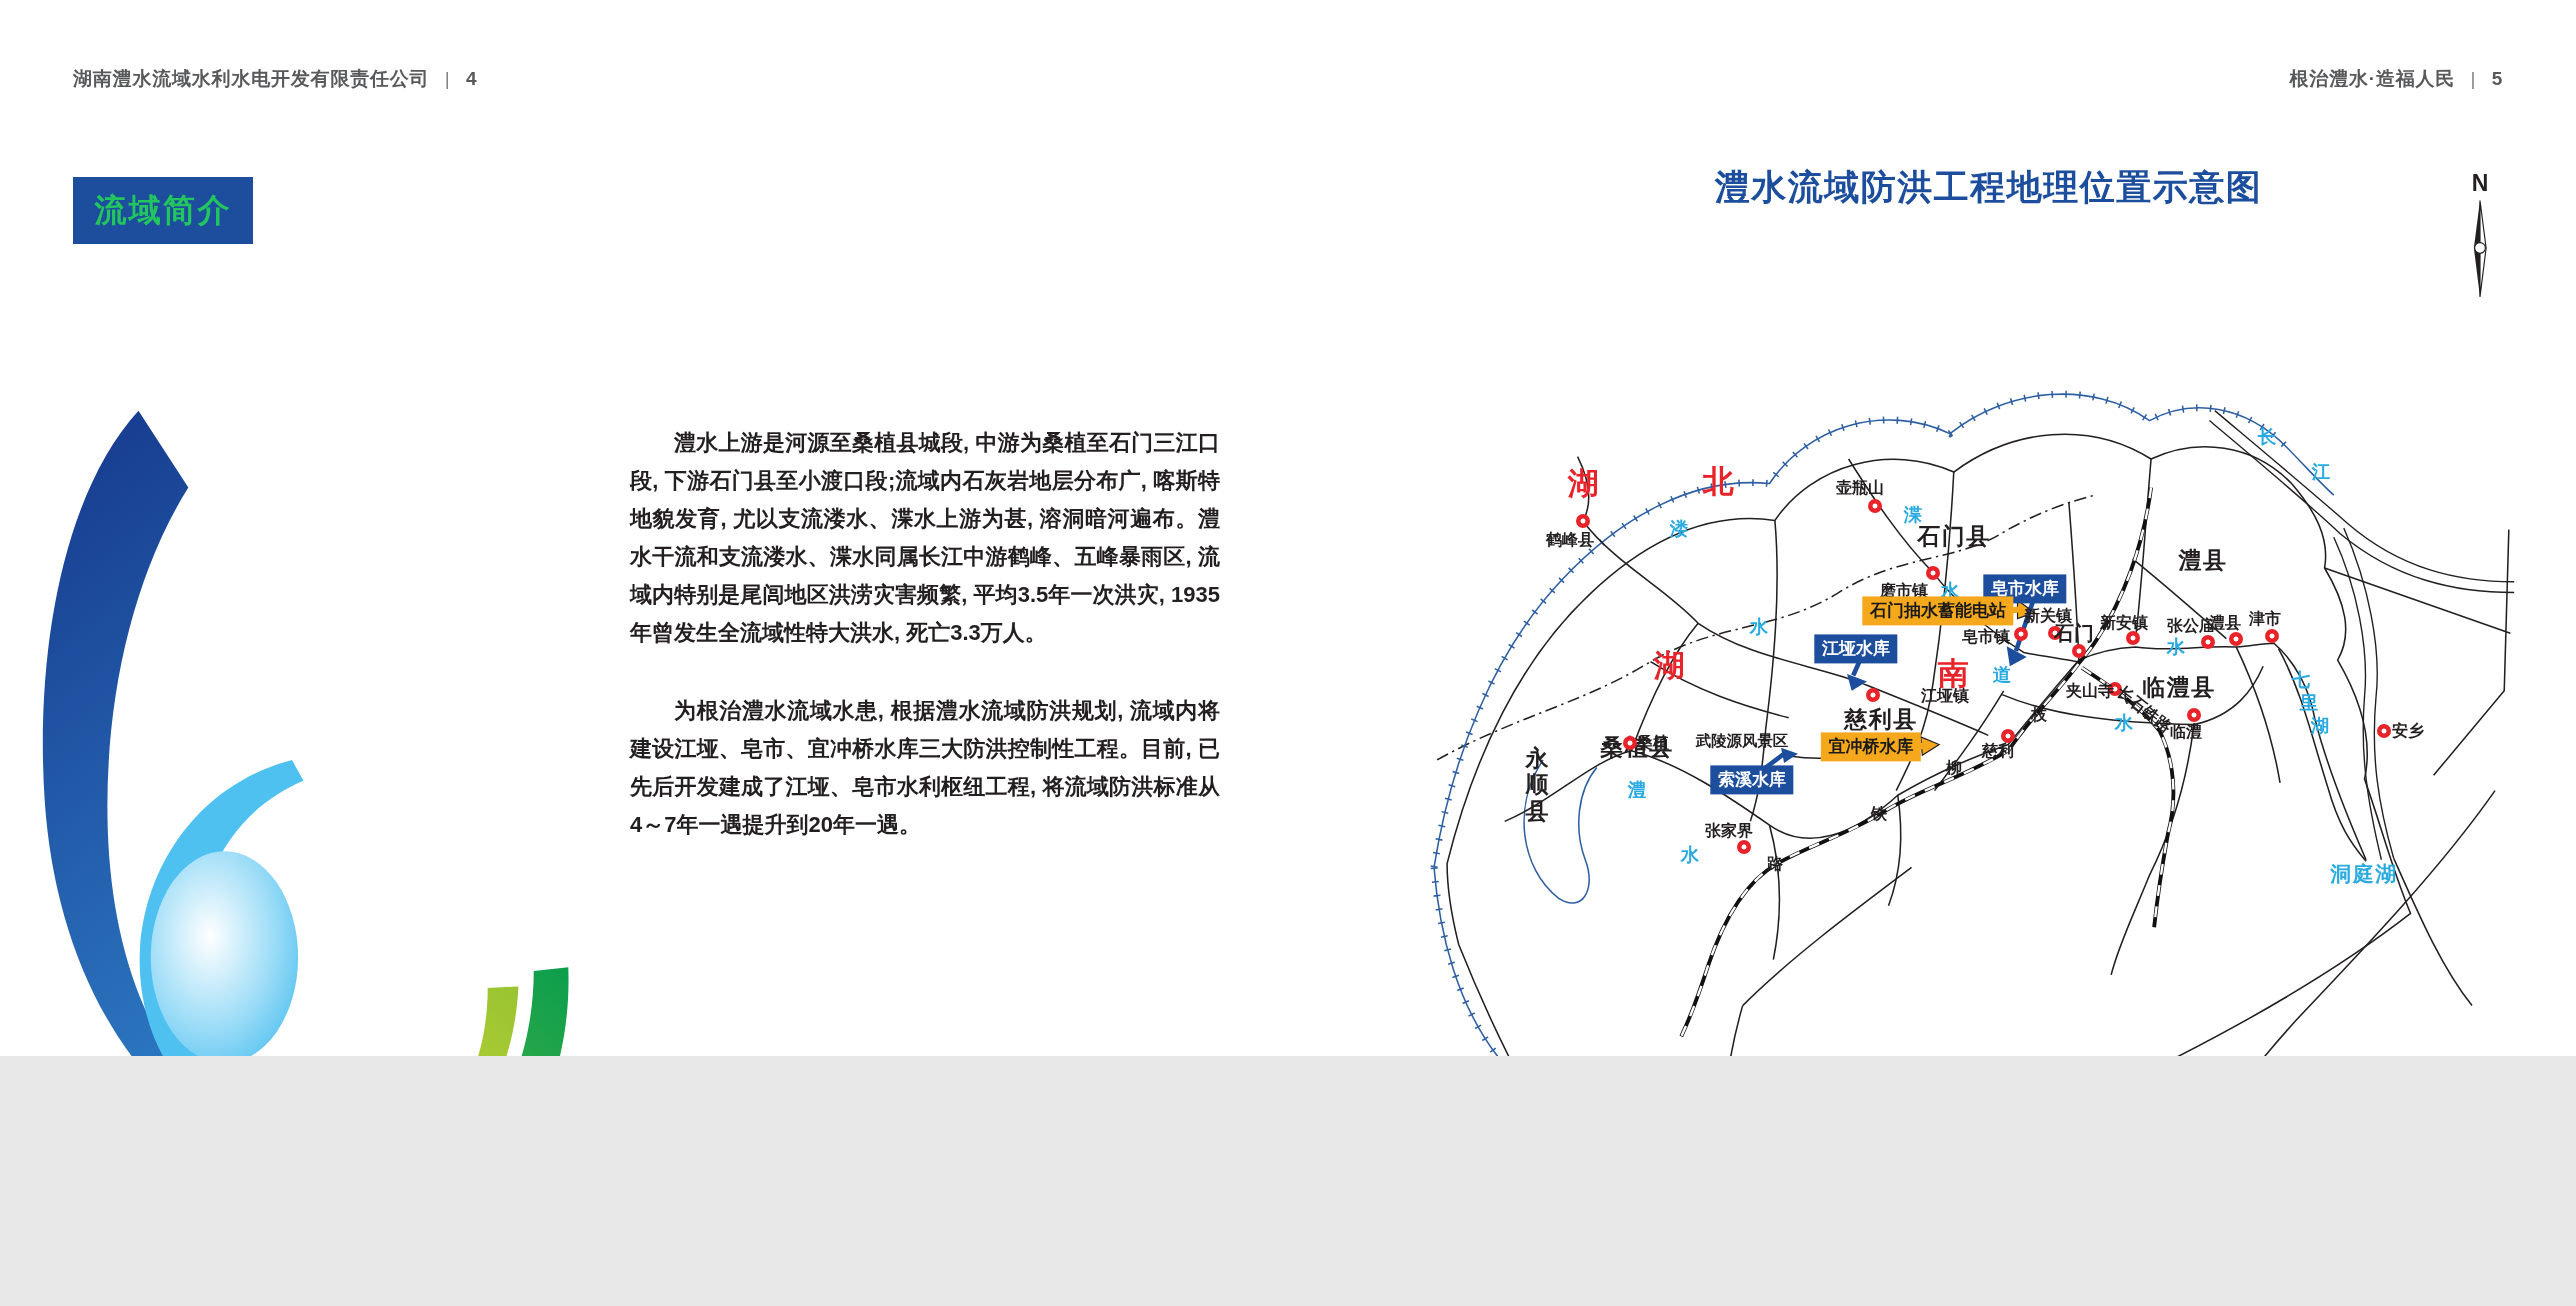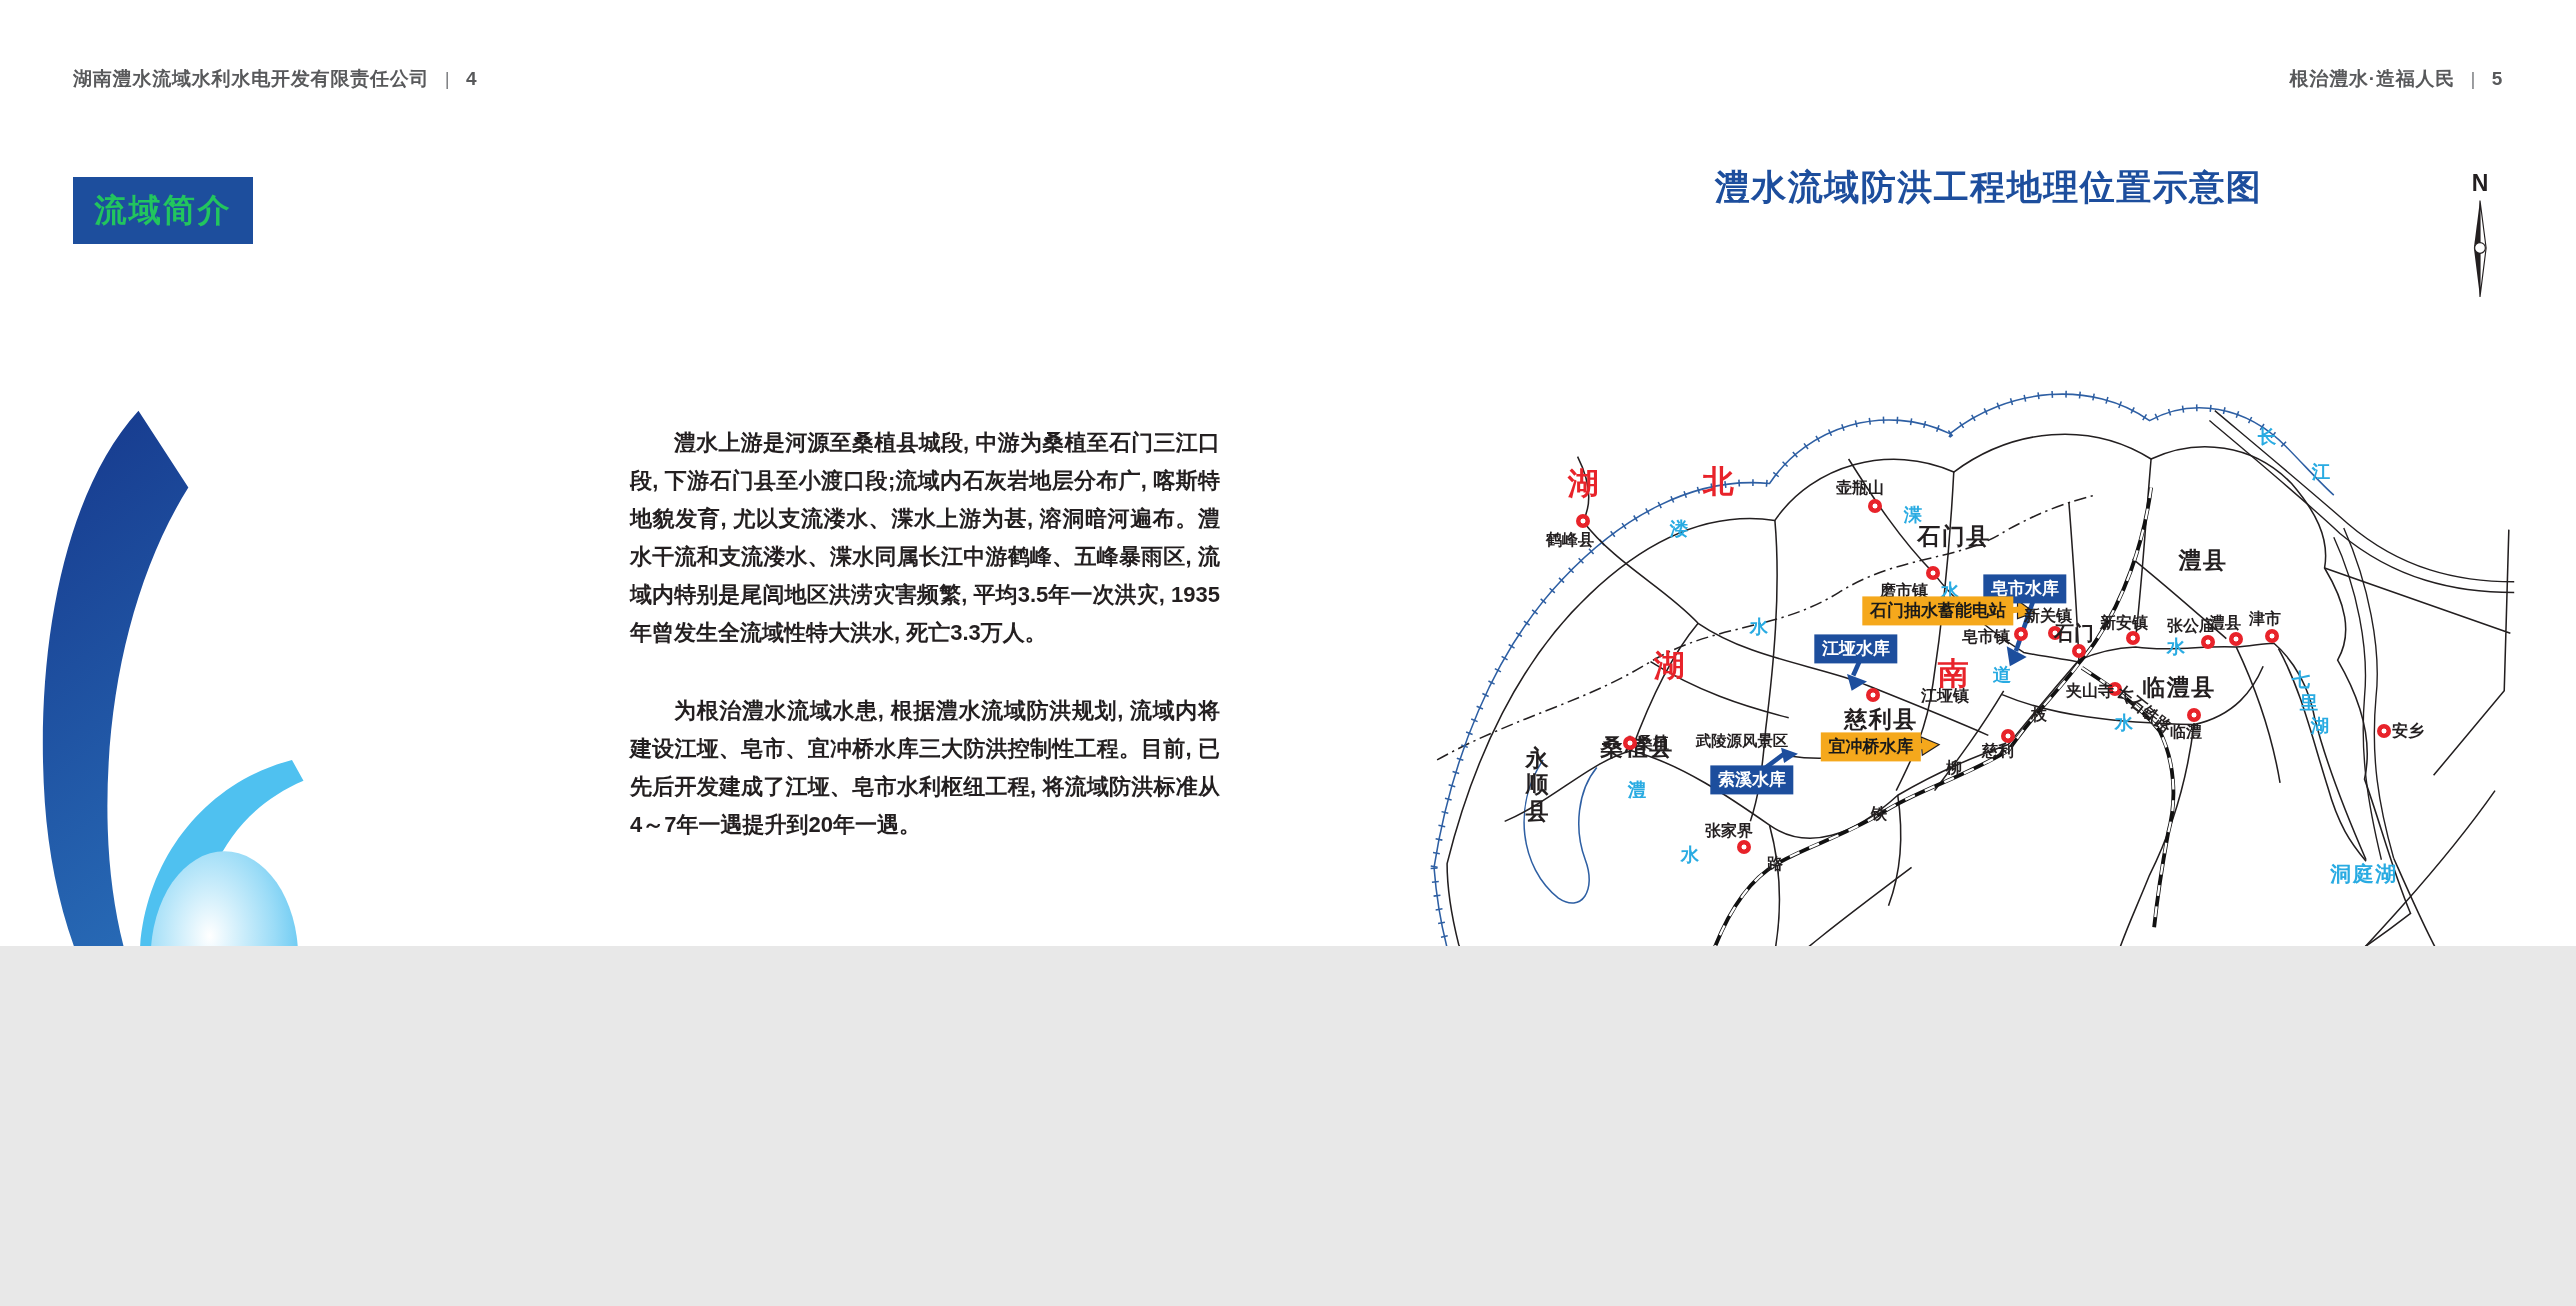--- a/index.html
+++ b/index.html
@@ -1,16 +1,16 @@
 <!DOCTYPE html>
 <html style="font-size:12.3px"><head>
 <meta charset="utf-8">
 <style>
   html,body{margin:0;padding:0;background:#e8e8e8;}
-  .page{position:relative;width:2576px;height:946px;background:#fff;overflow:hidden;
+  .page{position:relative;width:2576px;height:1056px;background:#fff;overflow:hidden;
         font-family:"Liberation Sans","DejaVu Sans",sans-serif;color:#231f20;}
   
   .hdr{position:absolute;top:66px;font-size:19px;font-weight:bold;color:#58595b;letter-spacing:0.8px;}
   .hdr-left{left:73px;}
   .hdr-right{right:73px;}
   .hdr .sep{margin:0 15.4px;color:#808285;font-weight:normal;}
   
   .section-title{position:absolute;left:73px;top:177px;background:#1d4e9d;color:#22c55e;
         font-size:32px;font-weight:bold;padding:11.5px 21.5px;letter-spacing:2.3px;}
   .intro-text{position:absolute;left:630px;top:424px;width:590px;font-size:22px;line-height:38px;

